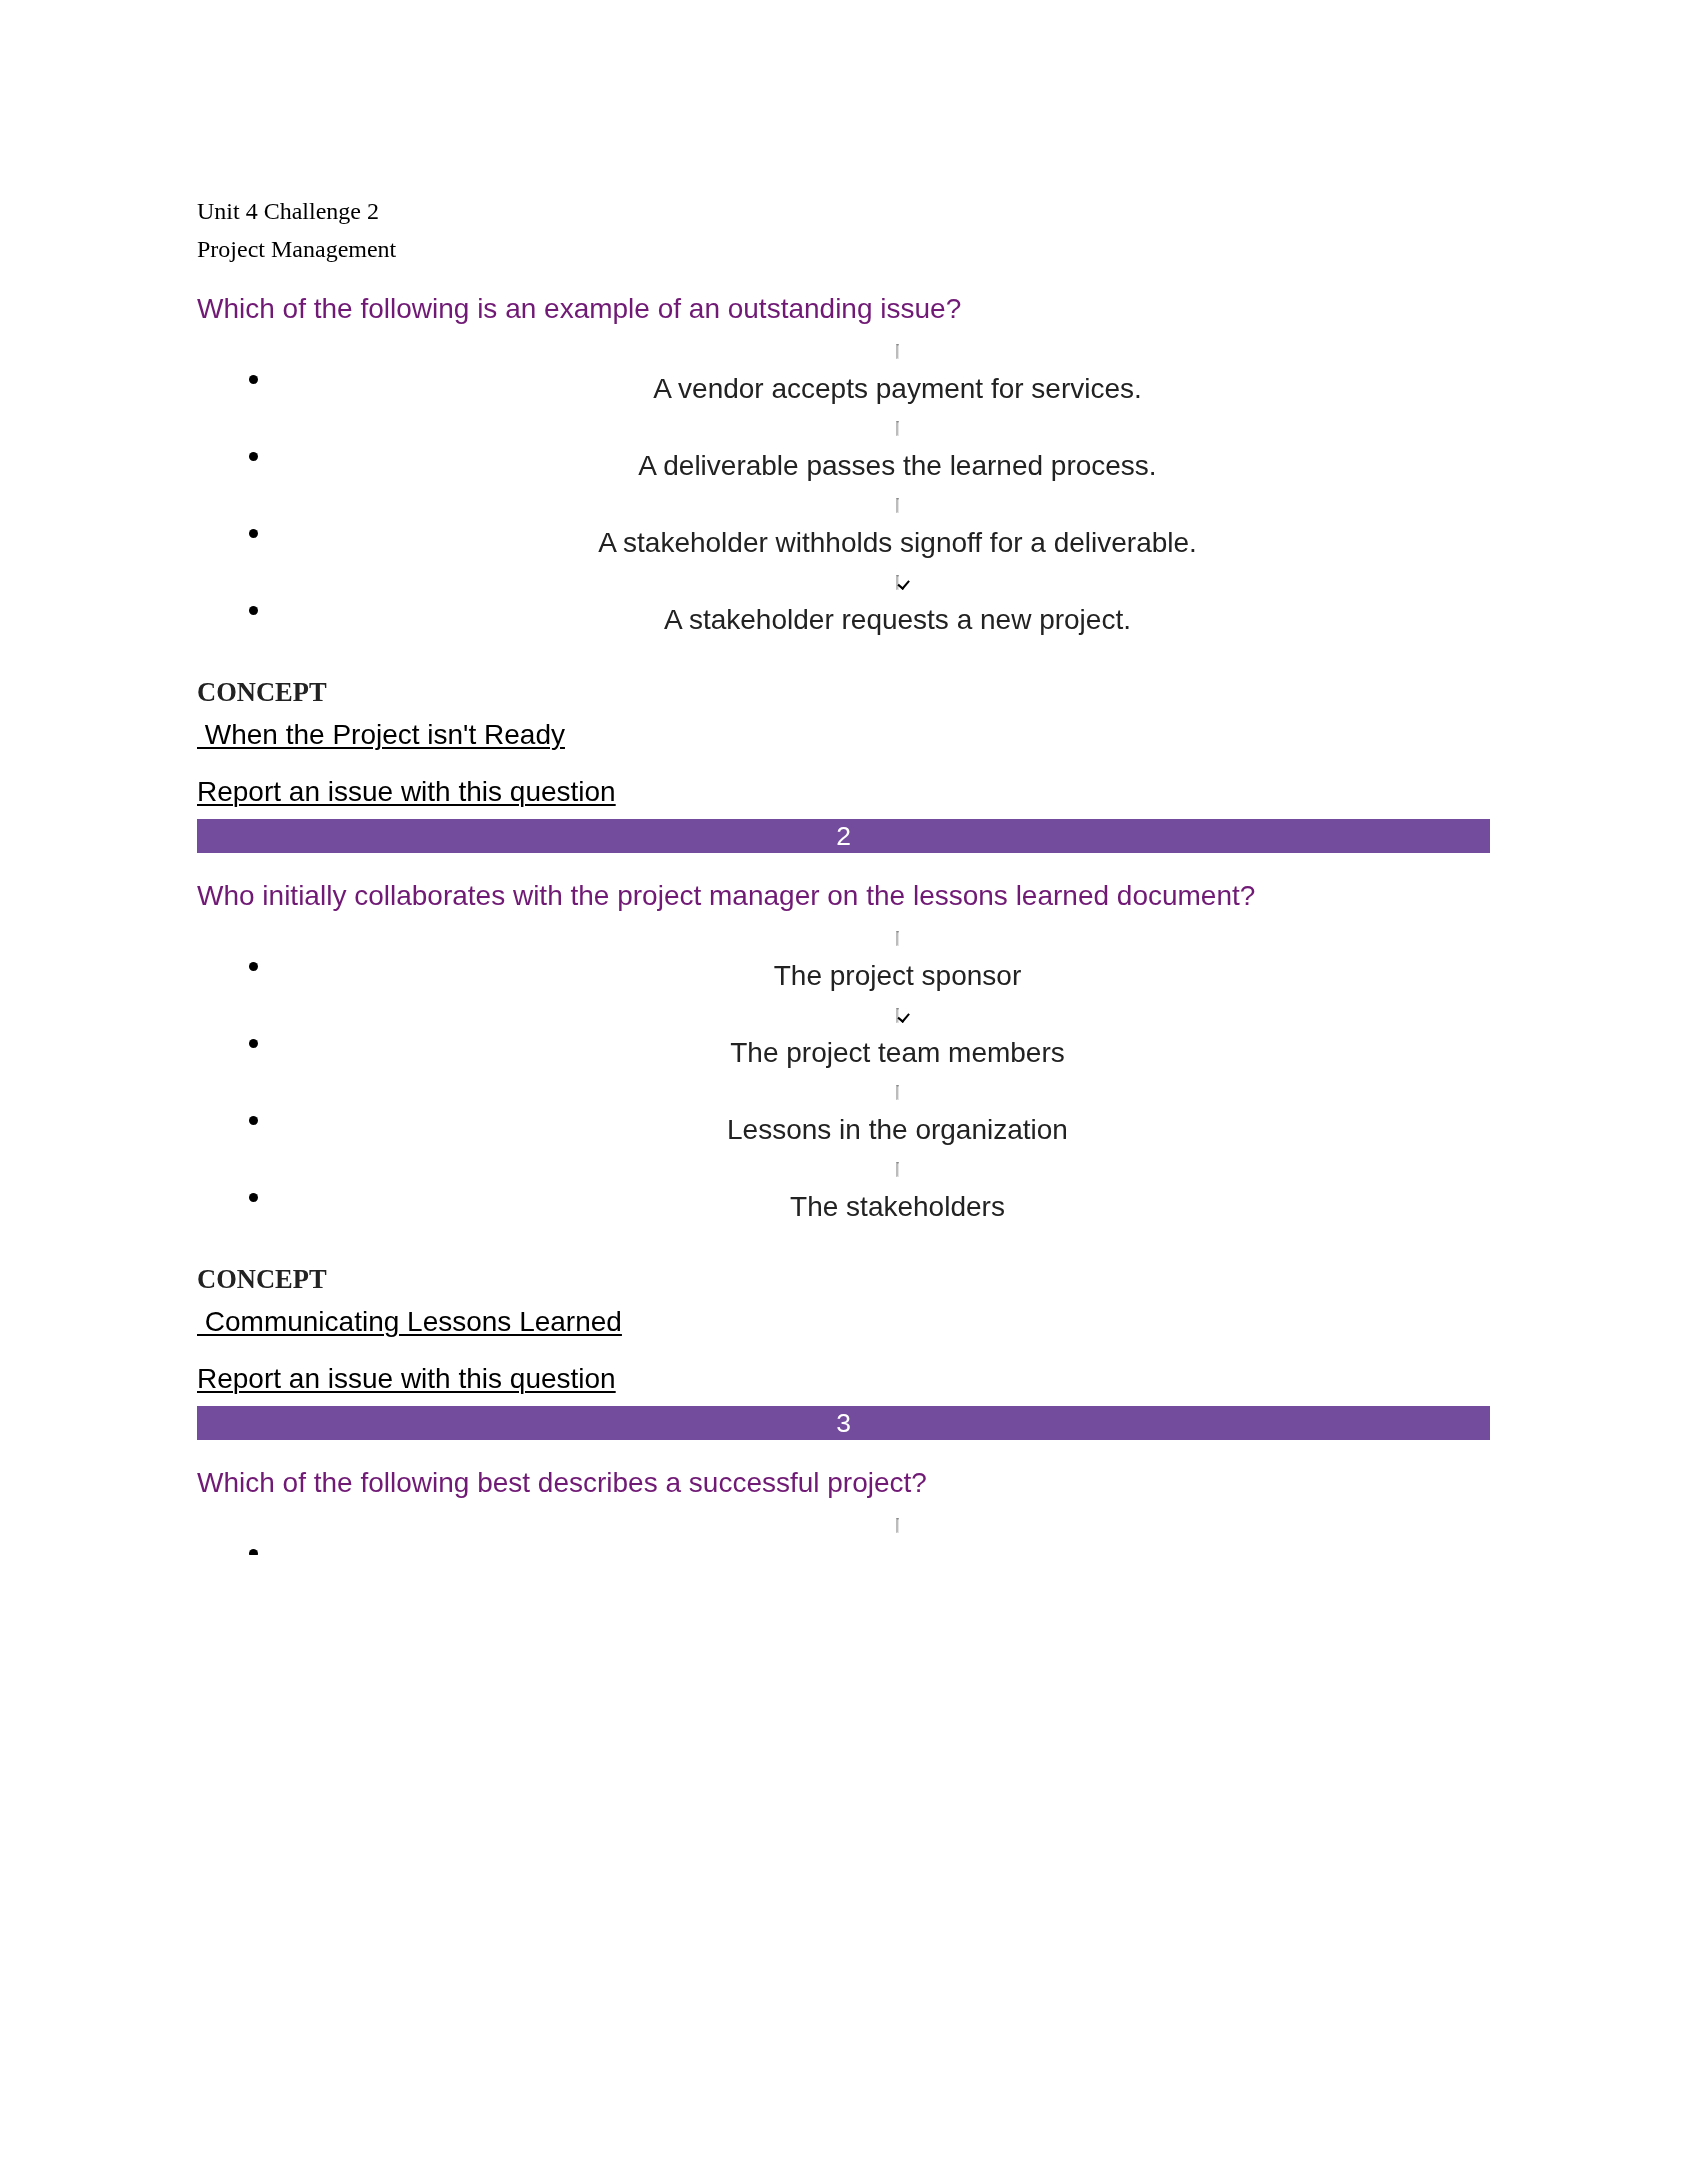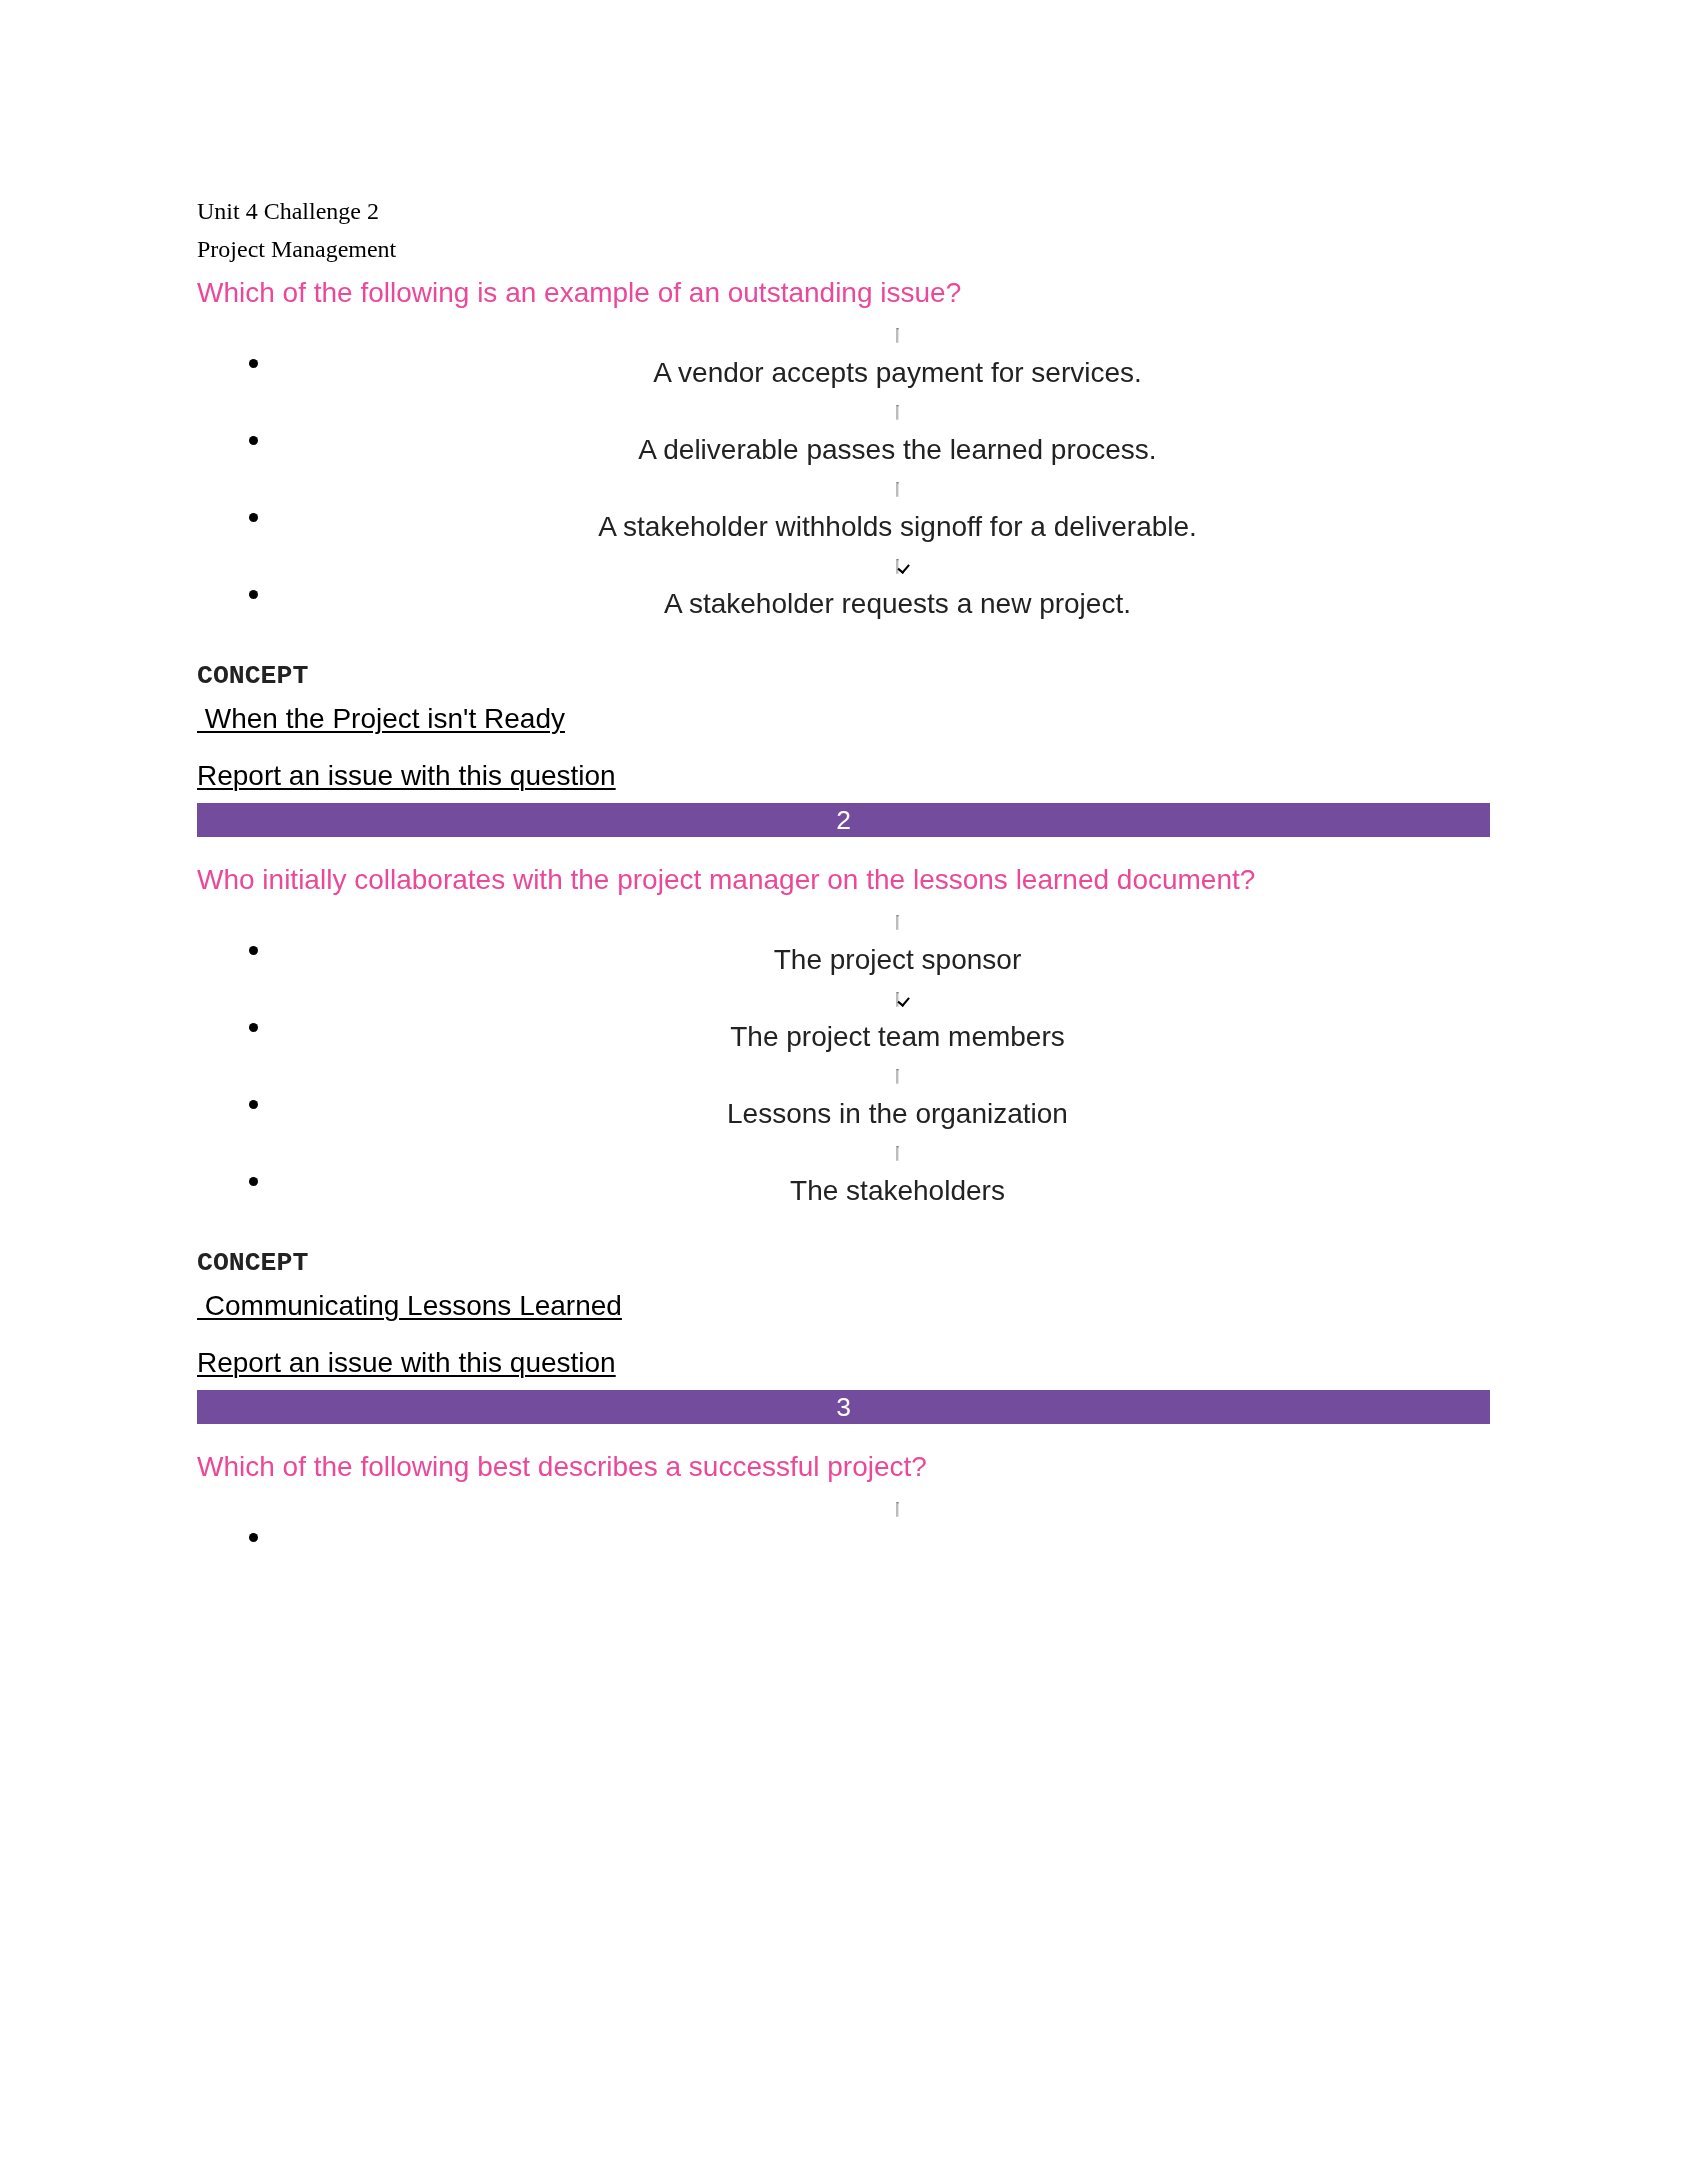--- a/index.html
+++ b/index.html
@@ -38,22 +38,22 @@
     line-height: 38px;
     color: #000000;
     letter-spacing: 0px;
   }
 
   
   .question {
     font-family: "Liberation Sans", sans-serif;
     font-size: 28px;
     line-height: 42px;
-    color: #ec4899;
-    margin-top: 4px;
+    color: #701a75;
+    margin-top: 20px;
     max-width: 1191px;
   }
 
   
   .options {
     list-style: none;
     margin: 0;
     padding: 0;
   }
   .option {
@@ -99,21 +99,21 @@
     font-family: "Liberation Sans", sans-serif;
     font-size: 28px;
     line-height: 37px;
     color: #222222;
     margin-top: 12px;
     white-space: nowrap;
   }
 
   
   .concept-head {
-    font-family: Liberation Mono, monospace;
+    font-family: Liberation Serif, serif;
     font-size: 26.5px;
     font-weight: bold;
     color: #222222;
     margin-top: 37px;
     line-height: 34px;
   }
   .concept-link, .report-link {
     display: block;
     font-family: "Liberation Sans", sans-serif;
     font-size: 28px;

